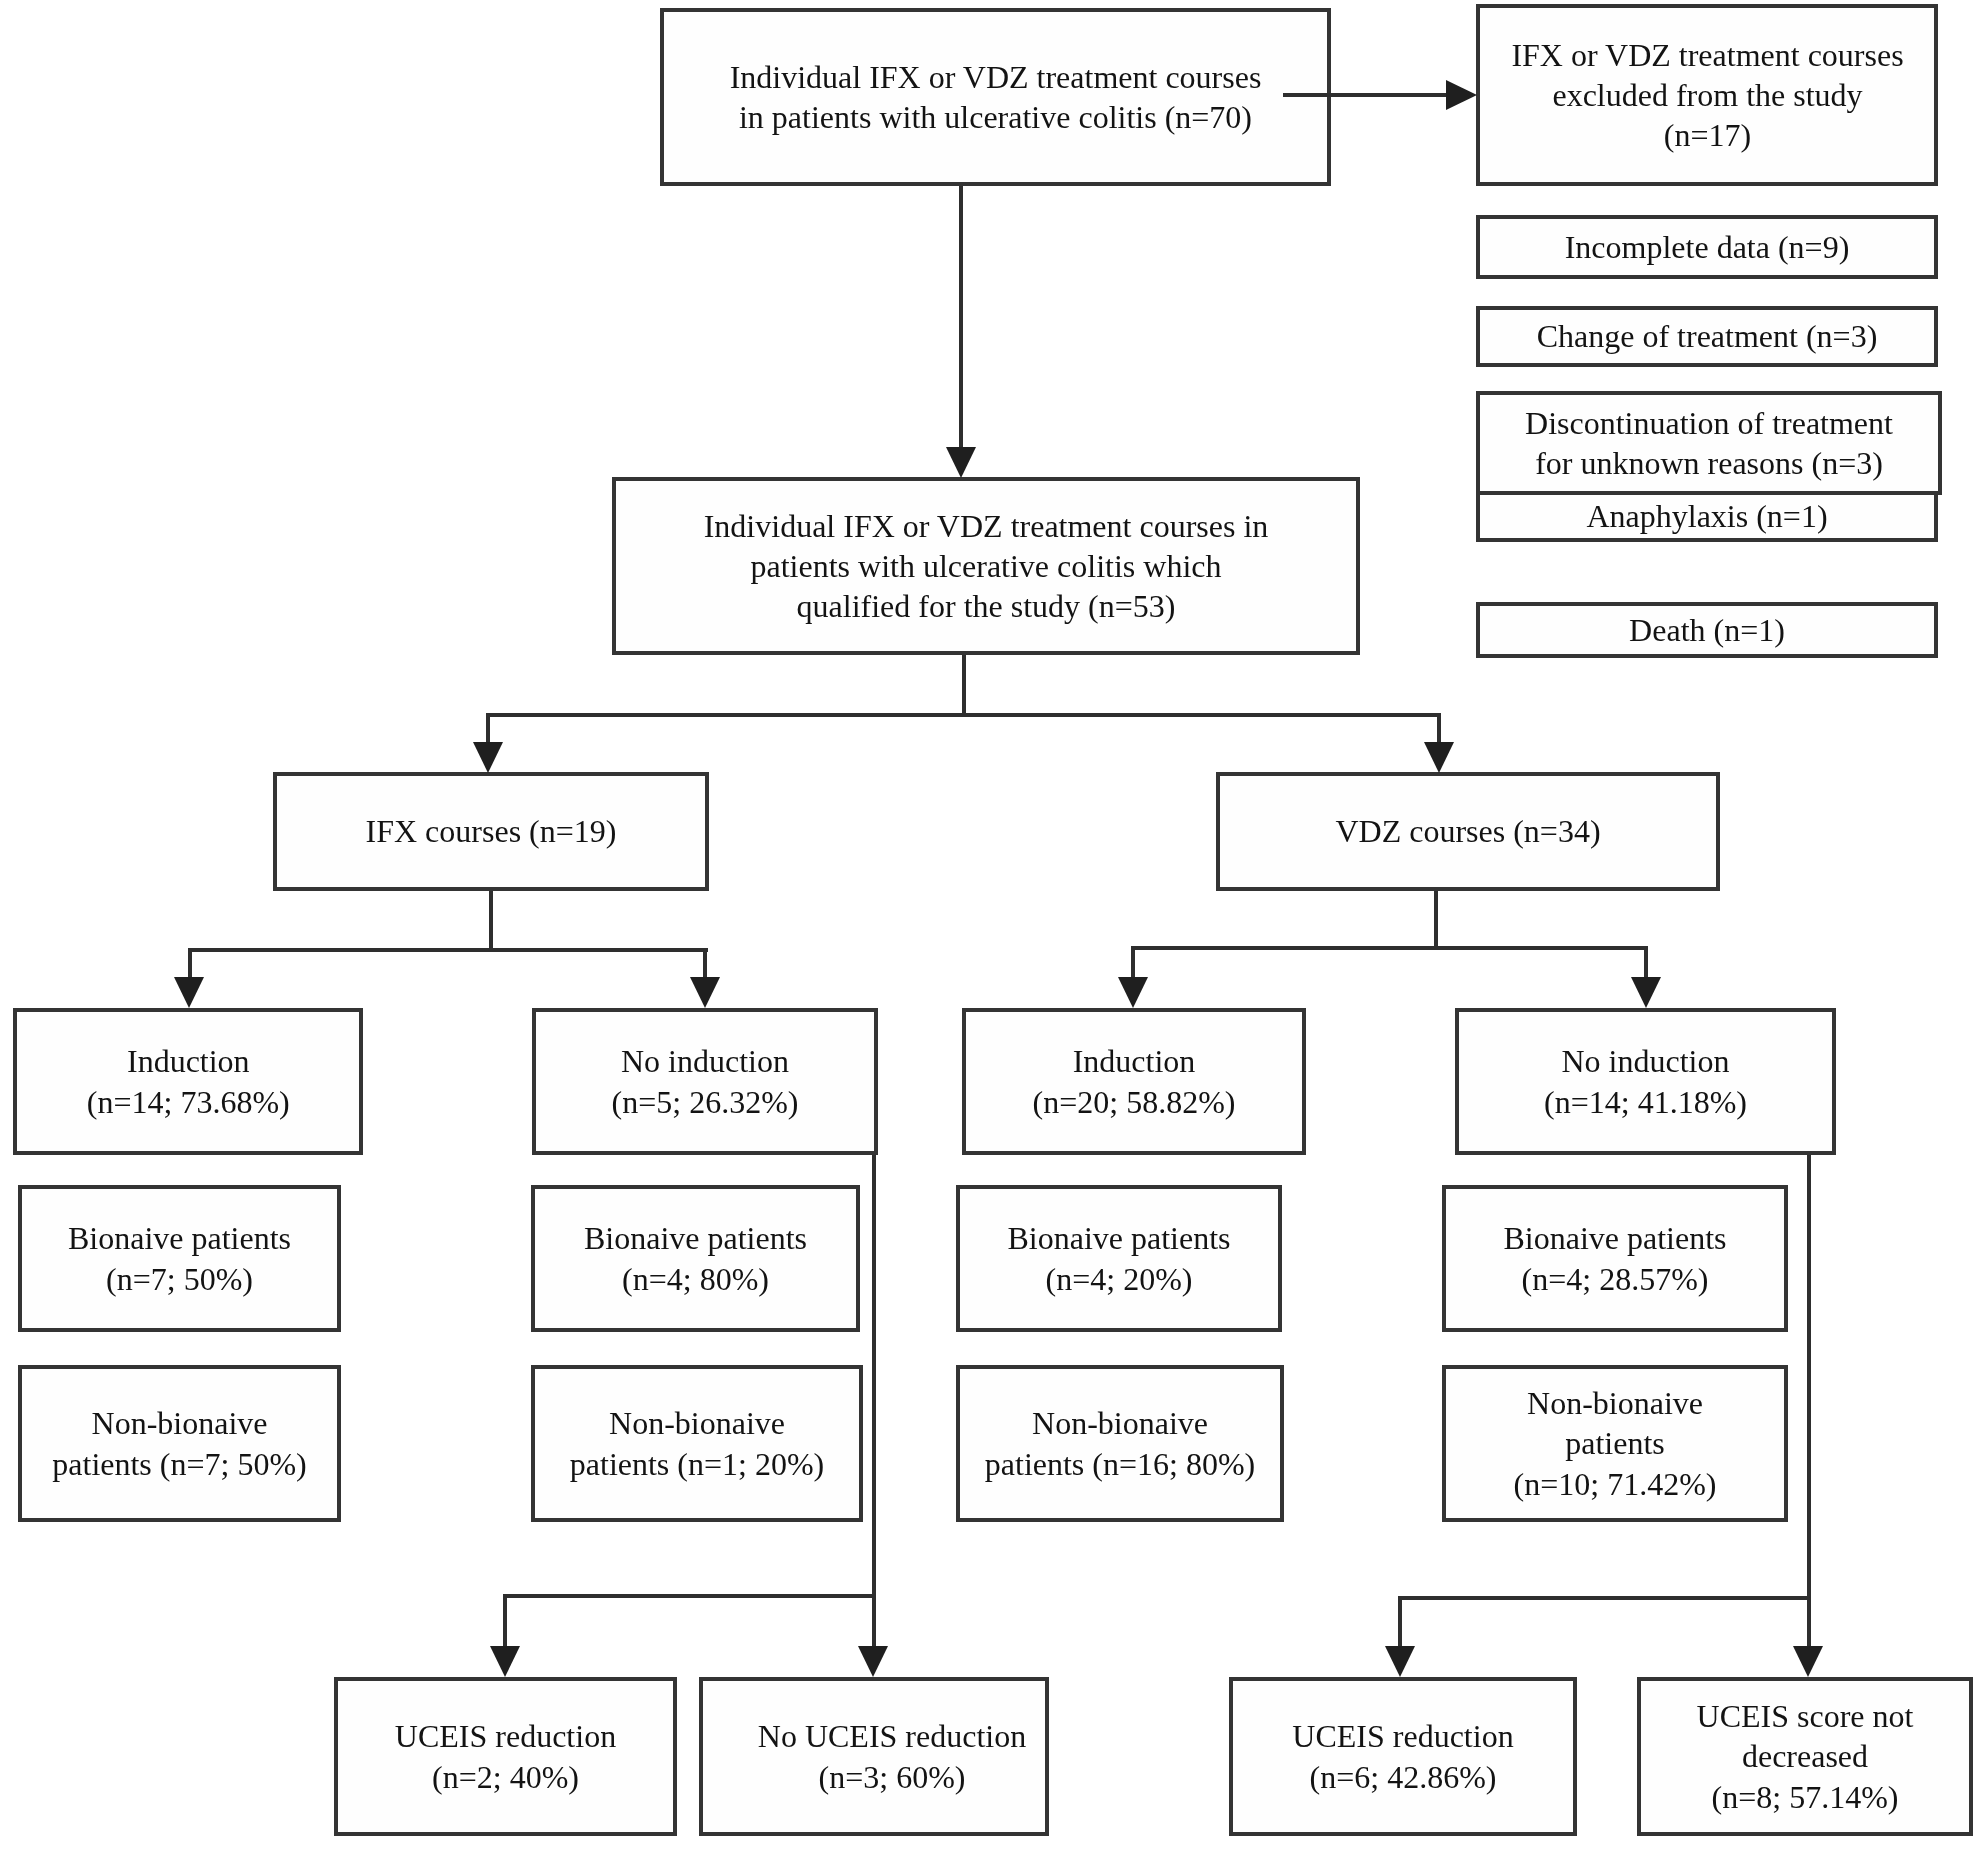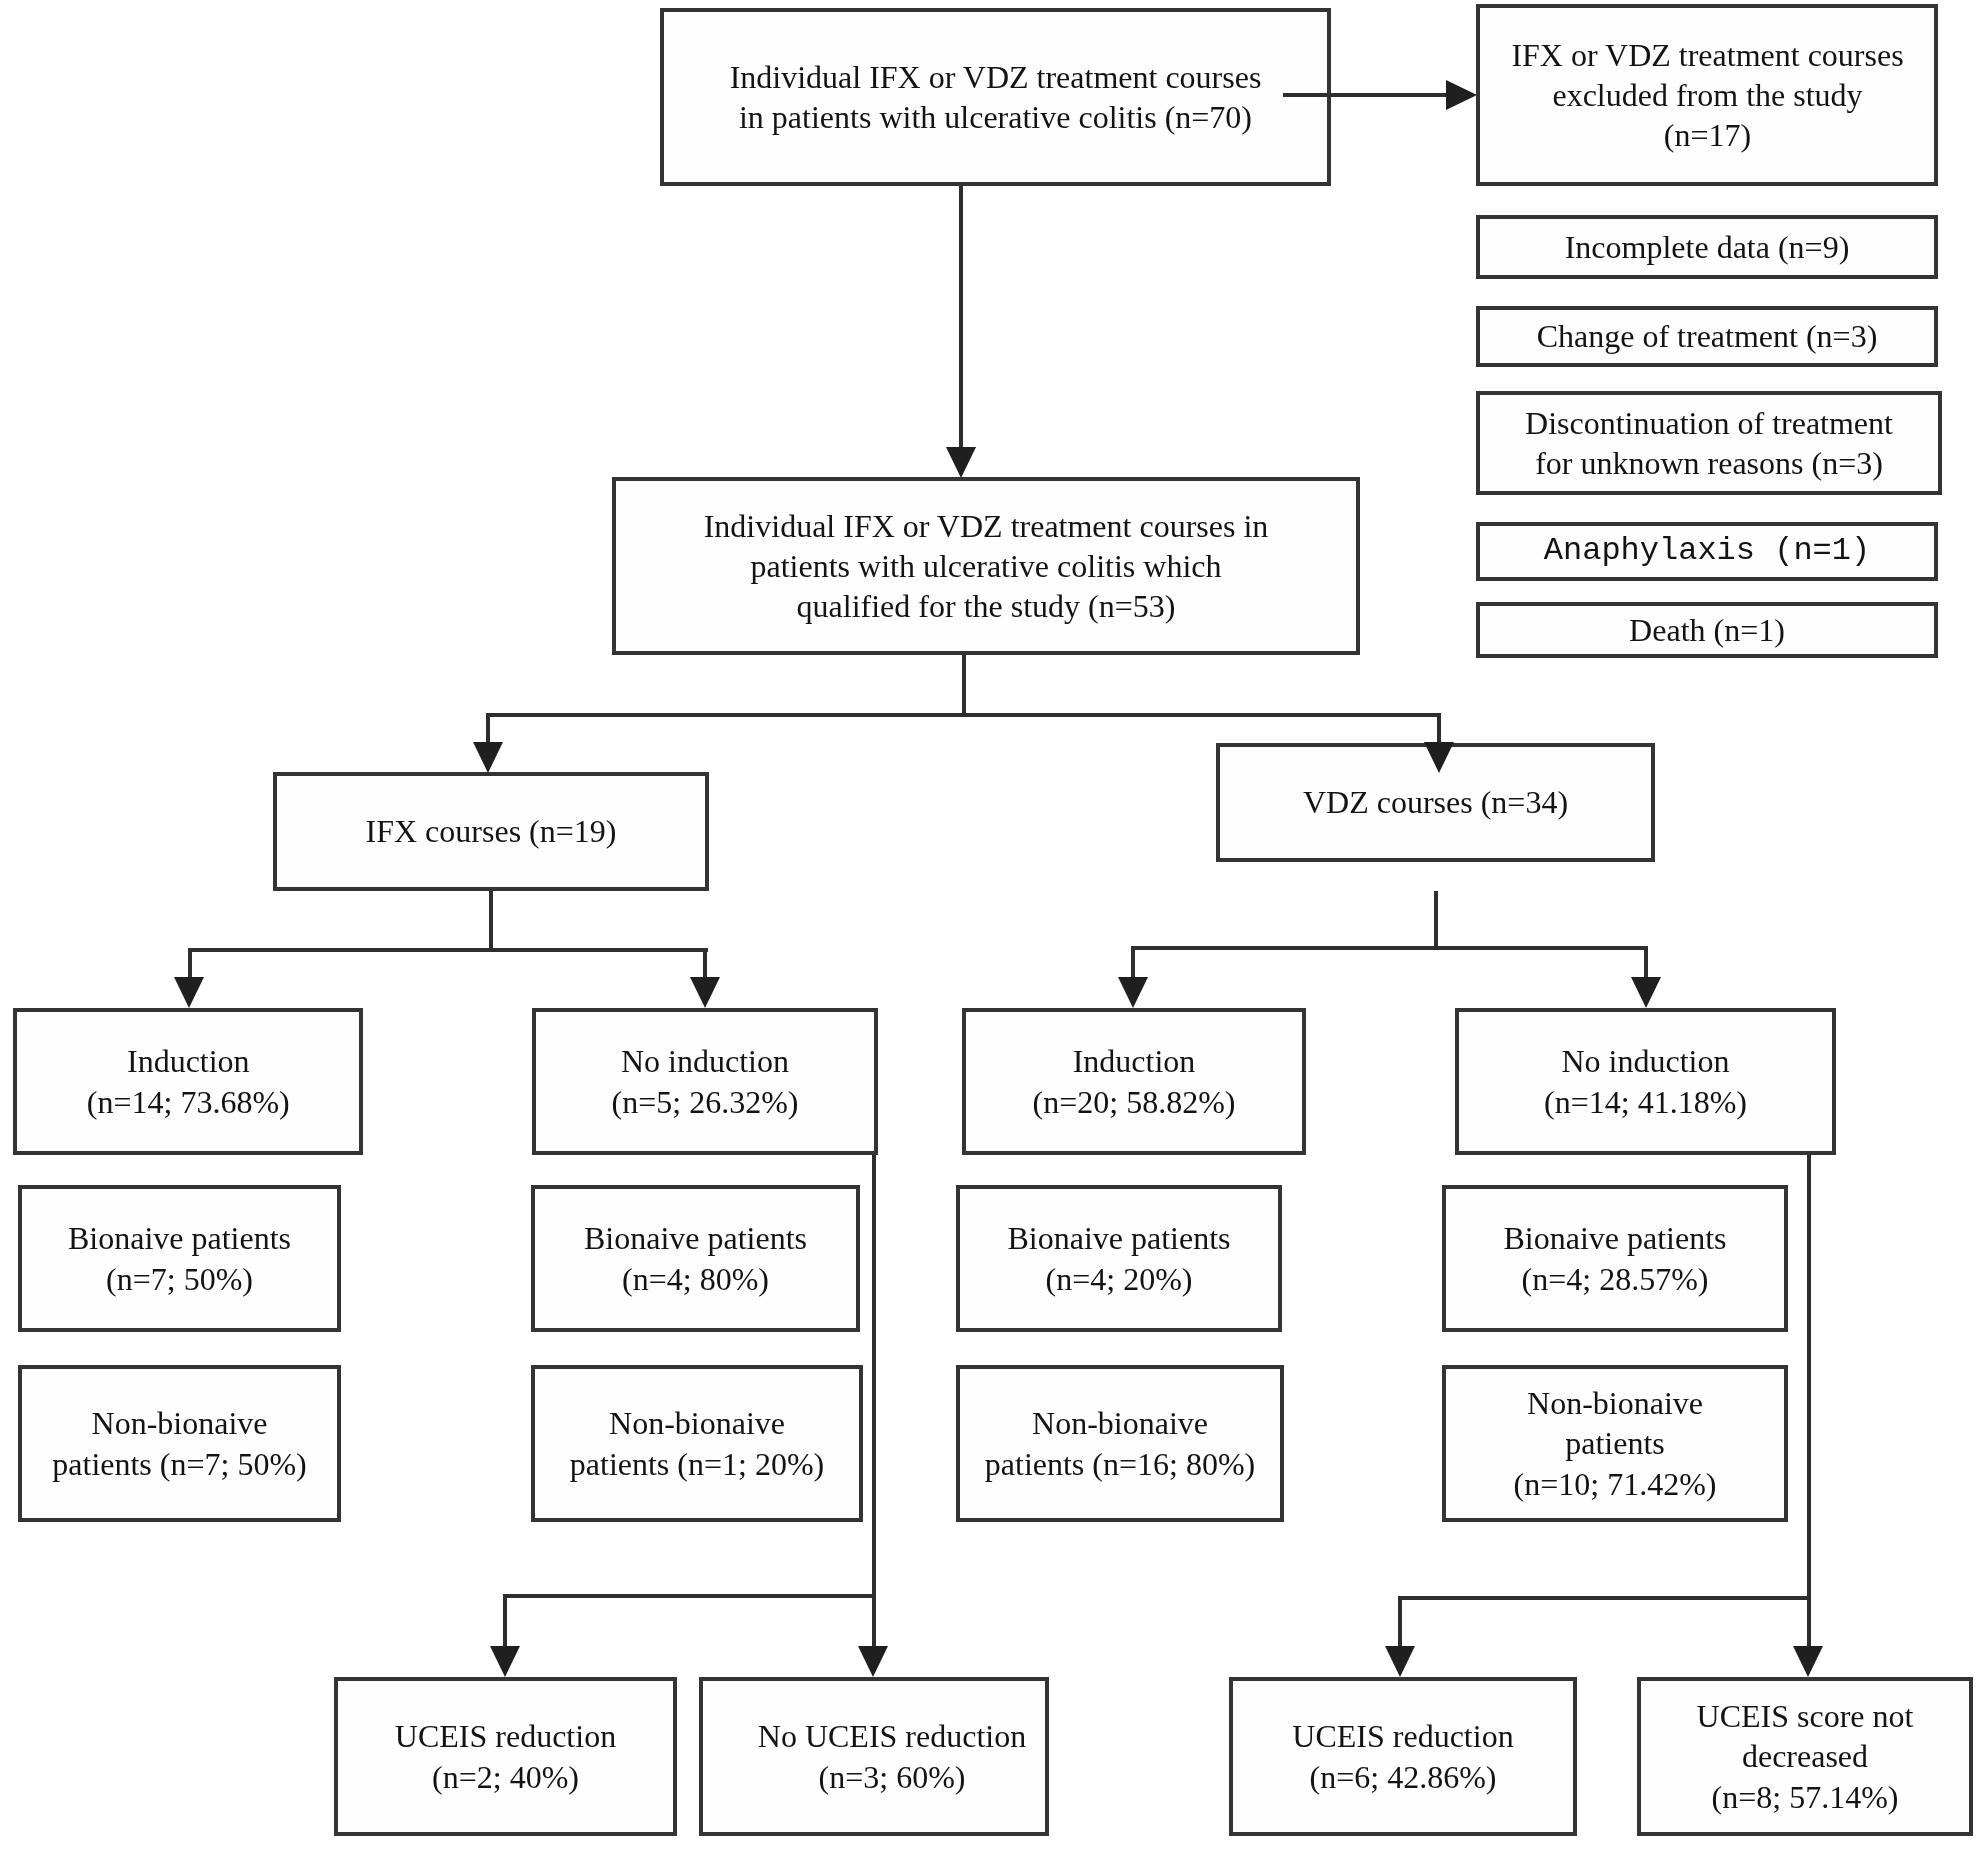--- a/index.html
+++ b/index.html
@@ -39,25 +39,25 @@
     border-bottom: 15.4px solid transparent;
     border-left: 31px solid #1f1f1f;
   }
 
   
   #b-total            { left: 612px;  top: 8px;   width: 671px; height: 178px; margin-left: 48px; }
   #b-excluded         { left: 1476px; top: 4px;   width: 462px;  height: 182px; padding-left: 9px; }
   #b-incomplete       { left: 1476px; top: 215px;  width: 462px;  height: 64px;  }
   #b-change           { left: 1476px; top: 306px;  width: 462px;  height: 61px;  }
   #b-discont          { left: 1476px; top: 391px;  width: 466px;  height: 104px; }
-  #b-anaph            { left: 1476px; top: 522px;  width: 462px;  height: 59px; font-family: Liberation Mono, monospace;  }
+  #b-anaph            { left: 1476px; top: 491px;  width: 462px;  height: 51px;  }
   #b-death            { left: 1476px; top: 602px;  width: 462px;  height: 56px;  }
   #b-qualified        { left: 612px;  top: 477px;  width: 748px; height: 178px; }
   #b-ifx              { left: 273px;  top: 772px; width: 436px;  height: 119px; }
-  #b-vdz              { left: 1216px; top: 743px; width: 439px;  height: 119px; }
+  #b-vdz              { left: 1216px; top: 772px; width: 504px;  height: 119px; }
   #b-ifx-ind          { left: 13.3px;   top: 1008px; width: 350px;  height: 147px; }
   #b-ifx-noind        { left: 532px;  top: 1008px; width: 346px;  height: 147px; }
   #b-vdz-ind          { left: 962px; top: 1008px; width: 344px;  height: 147px; }
   #b-vdz-noind        { left: 1455px; top: 1008px; width: 381px;  height: 147px; }
   #b-ifx-ind-bio      { left: 18px;   top: 1185px; width: 323px;  height: 147px; }
   #b-ifx-noind-bio    { left: 531px;  top: 1185px; width: 329px;  height: 147px; }
   #b-vdz-ind-bio      { left: 956px; top: 1185px; width: 326px;  height: 147px; }
   #b-vdz-noind-bio    { left: 1442px; top: 1185px; width: 346px;  height: 147px; }
   #b-ifx-ind-nonbio   { left: 18px;   top: 1365px; width: 323px;  height: 157px; }
   #b-ifx-noind-nonbio { left: 531px;  top: 1365px; width: 332px;  height: 157px; }

